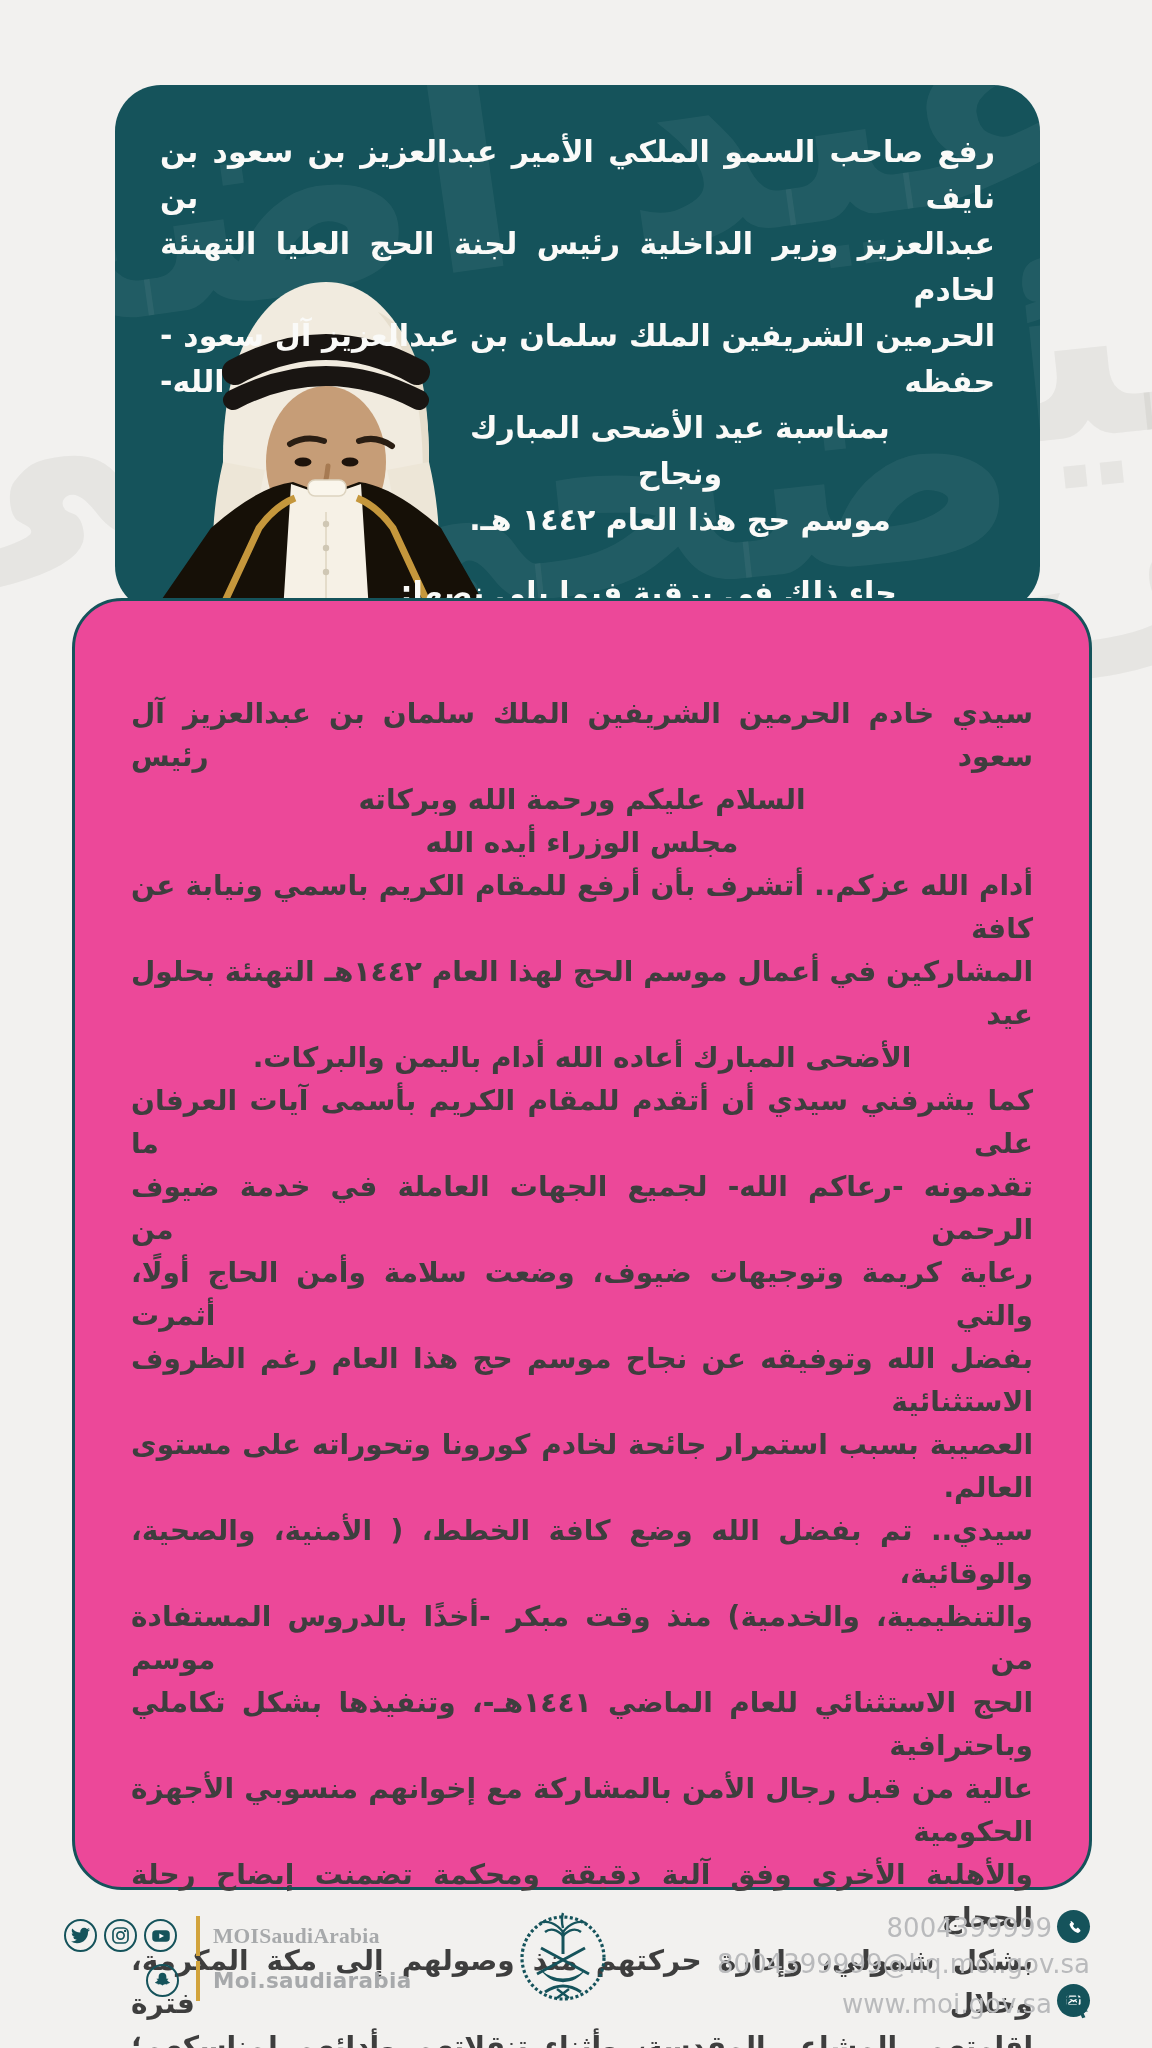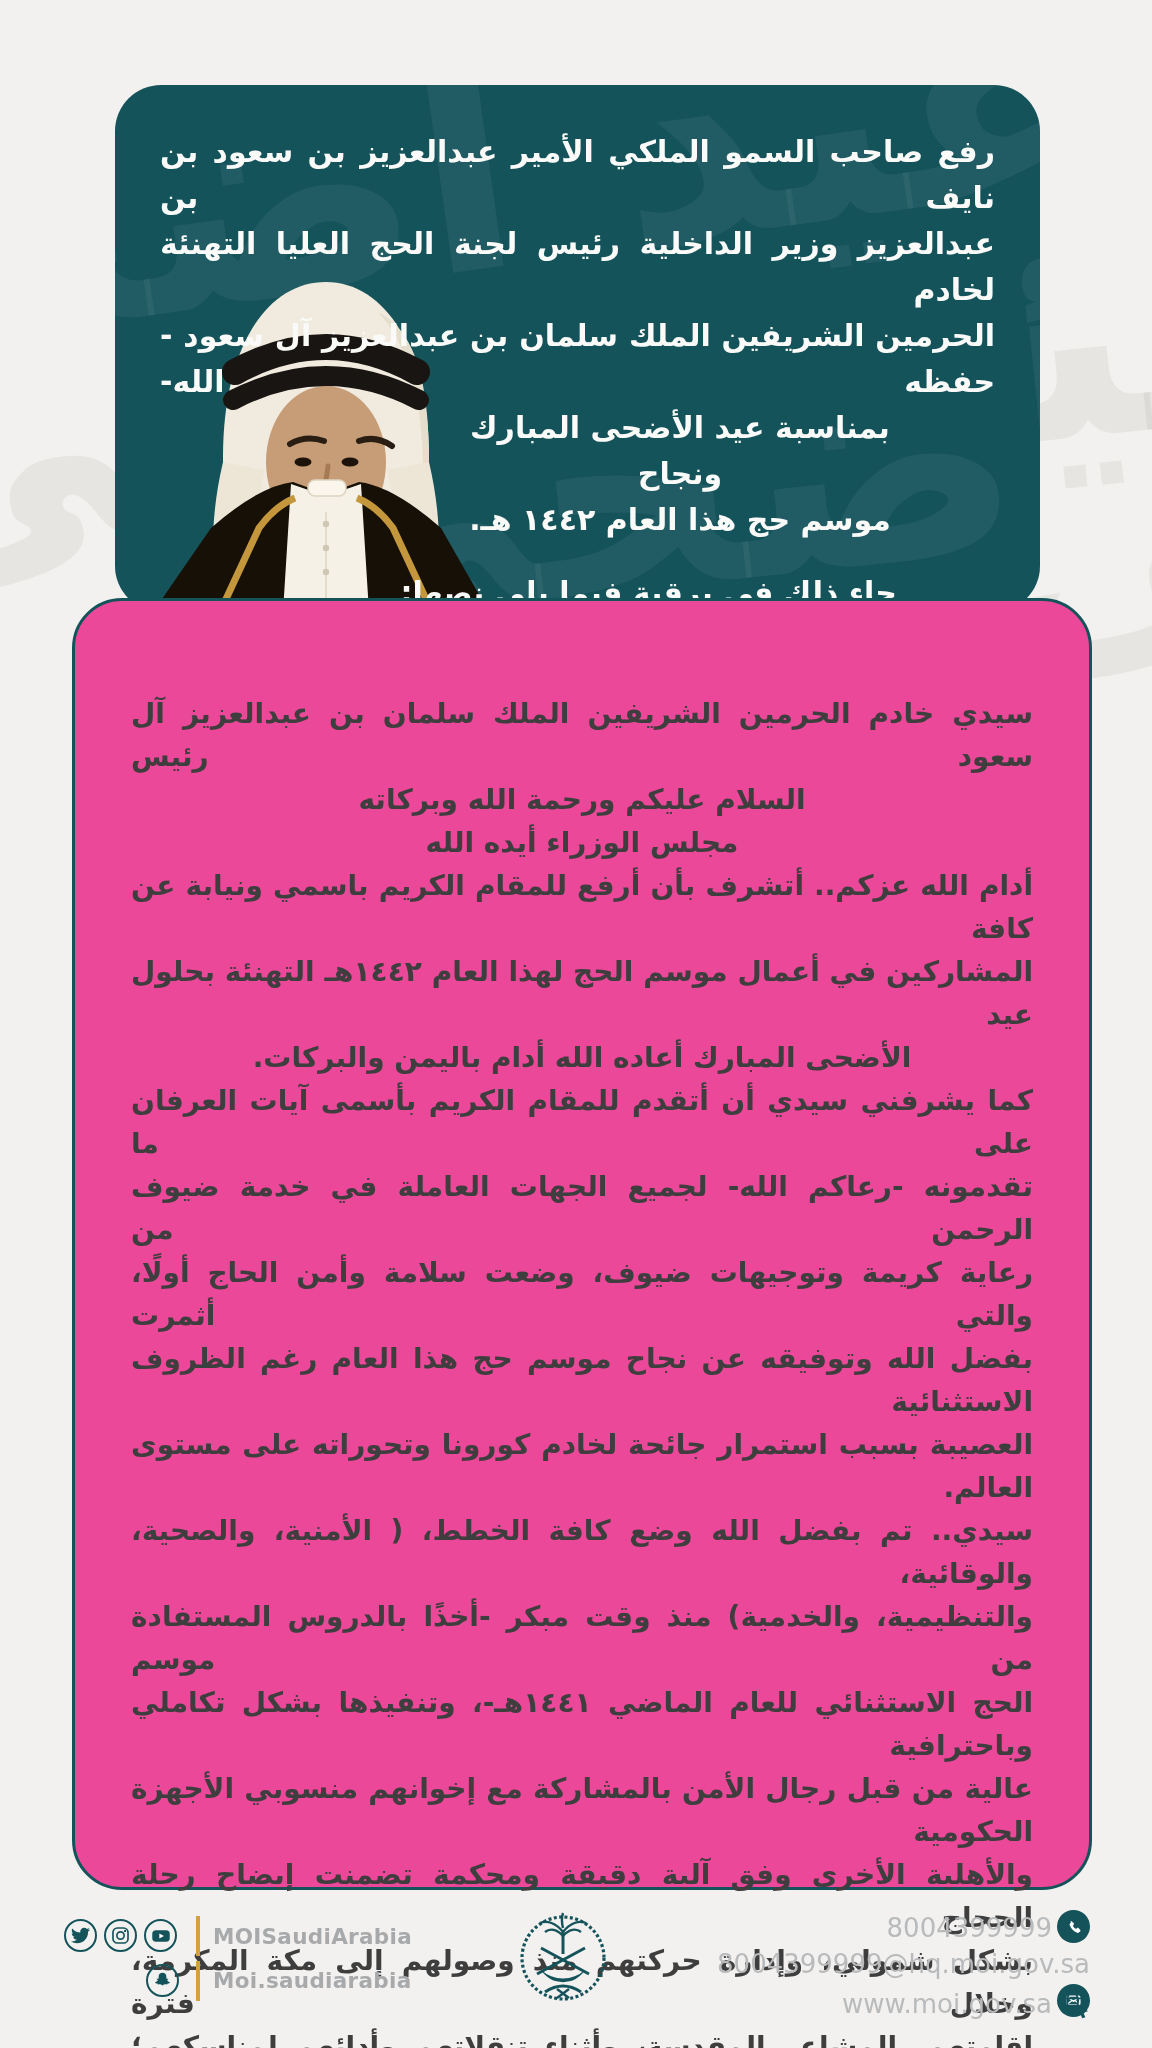--- a/index.html
+++ b/index.html
@@ -91,21 +91,21 @@
 
   .social-row1 { position:absolute; left:64px;  top:1919px; display:flex; gap:7px; z-index:3; }
   .social-row2 { position:absolute; left:146px; top:1964px; display:flex; z-index:3; }
   .gold-bar { position:absolute; width:3.5px; background:#D2A33C; z-index:3; }
   .gold-bar.r1 { left:196px; top:1916px; height:40px; }
   .gold-bar.r2 { left:196px; top:1961px; height:40px; }
   .handle {
     position:absolute; left:213px; z-index:3;
     font-size:21.5px; font-weight:bold; color:#A7A9AB; letter-spacing:0.3px;
   }
-  .handle.r1 { top:1924px; }
+  .handle.r1 { top:1924px;font-family:Liberation Serif, serif; }
   .handle.r2 { top:1968px; }
 
   .emblem { position:absolute; left:511px; top:1900px; width:104px; height:120px; z-index:3; }
 
   .contact {
     position:absolute; right:62px; display:flex; align-items:flex-end; gap:5px;
     direction:ltr; z-index:3;
   }
   .contact .txt { color:#B9BABC; font-size:26px; text-align:right; }
   .contact.c1 { top:1910px; }

